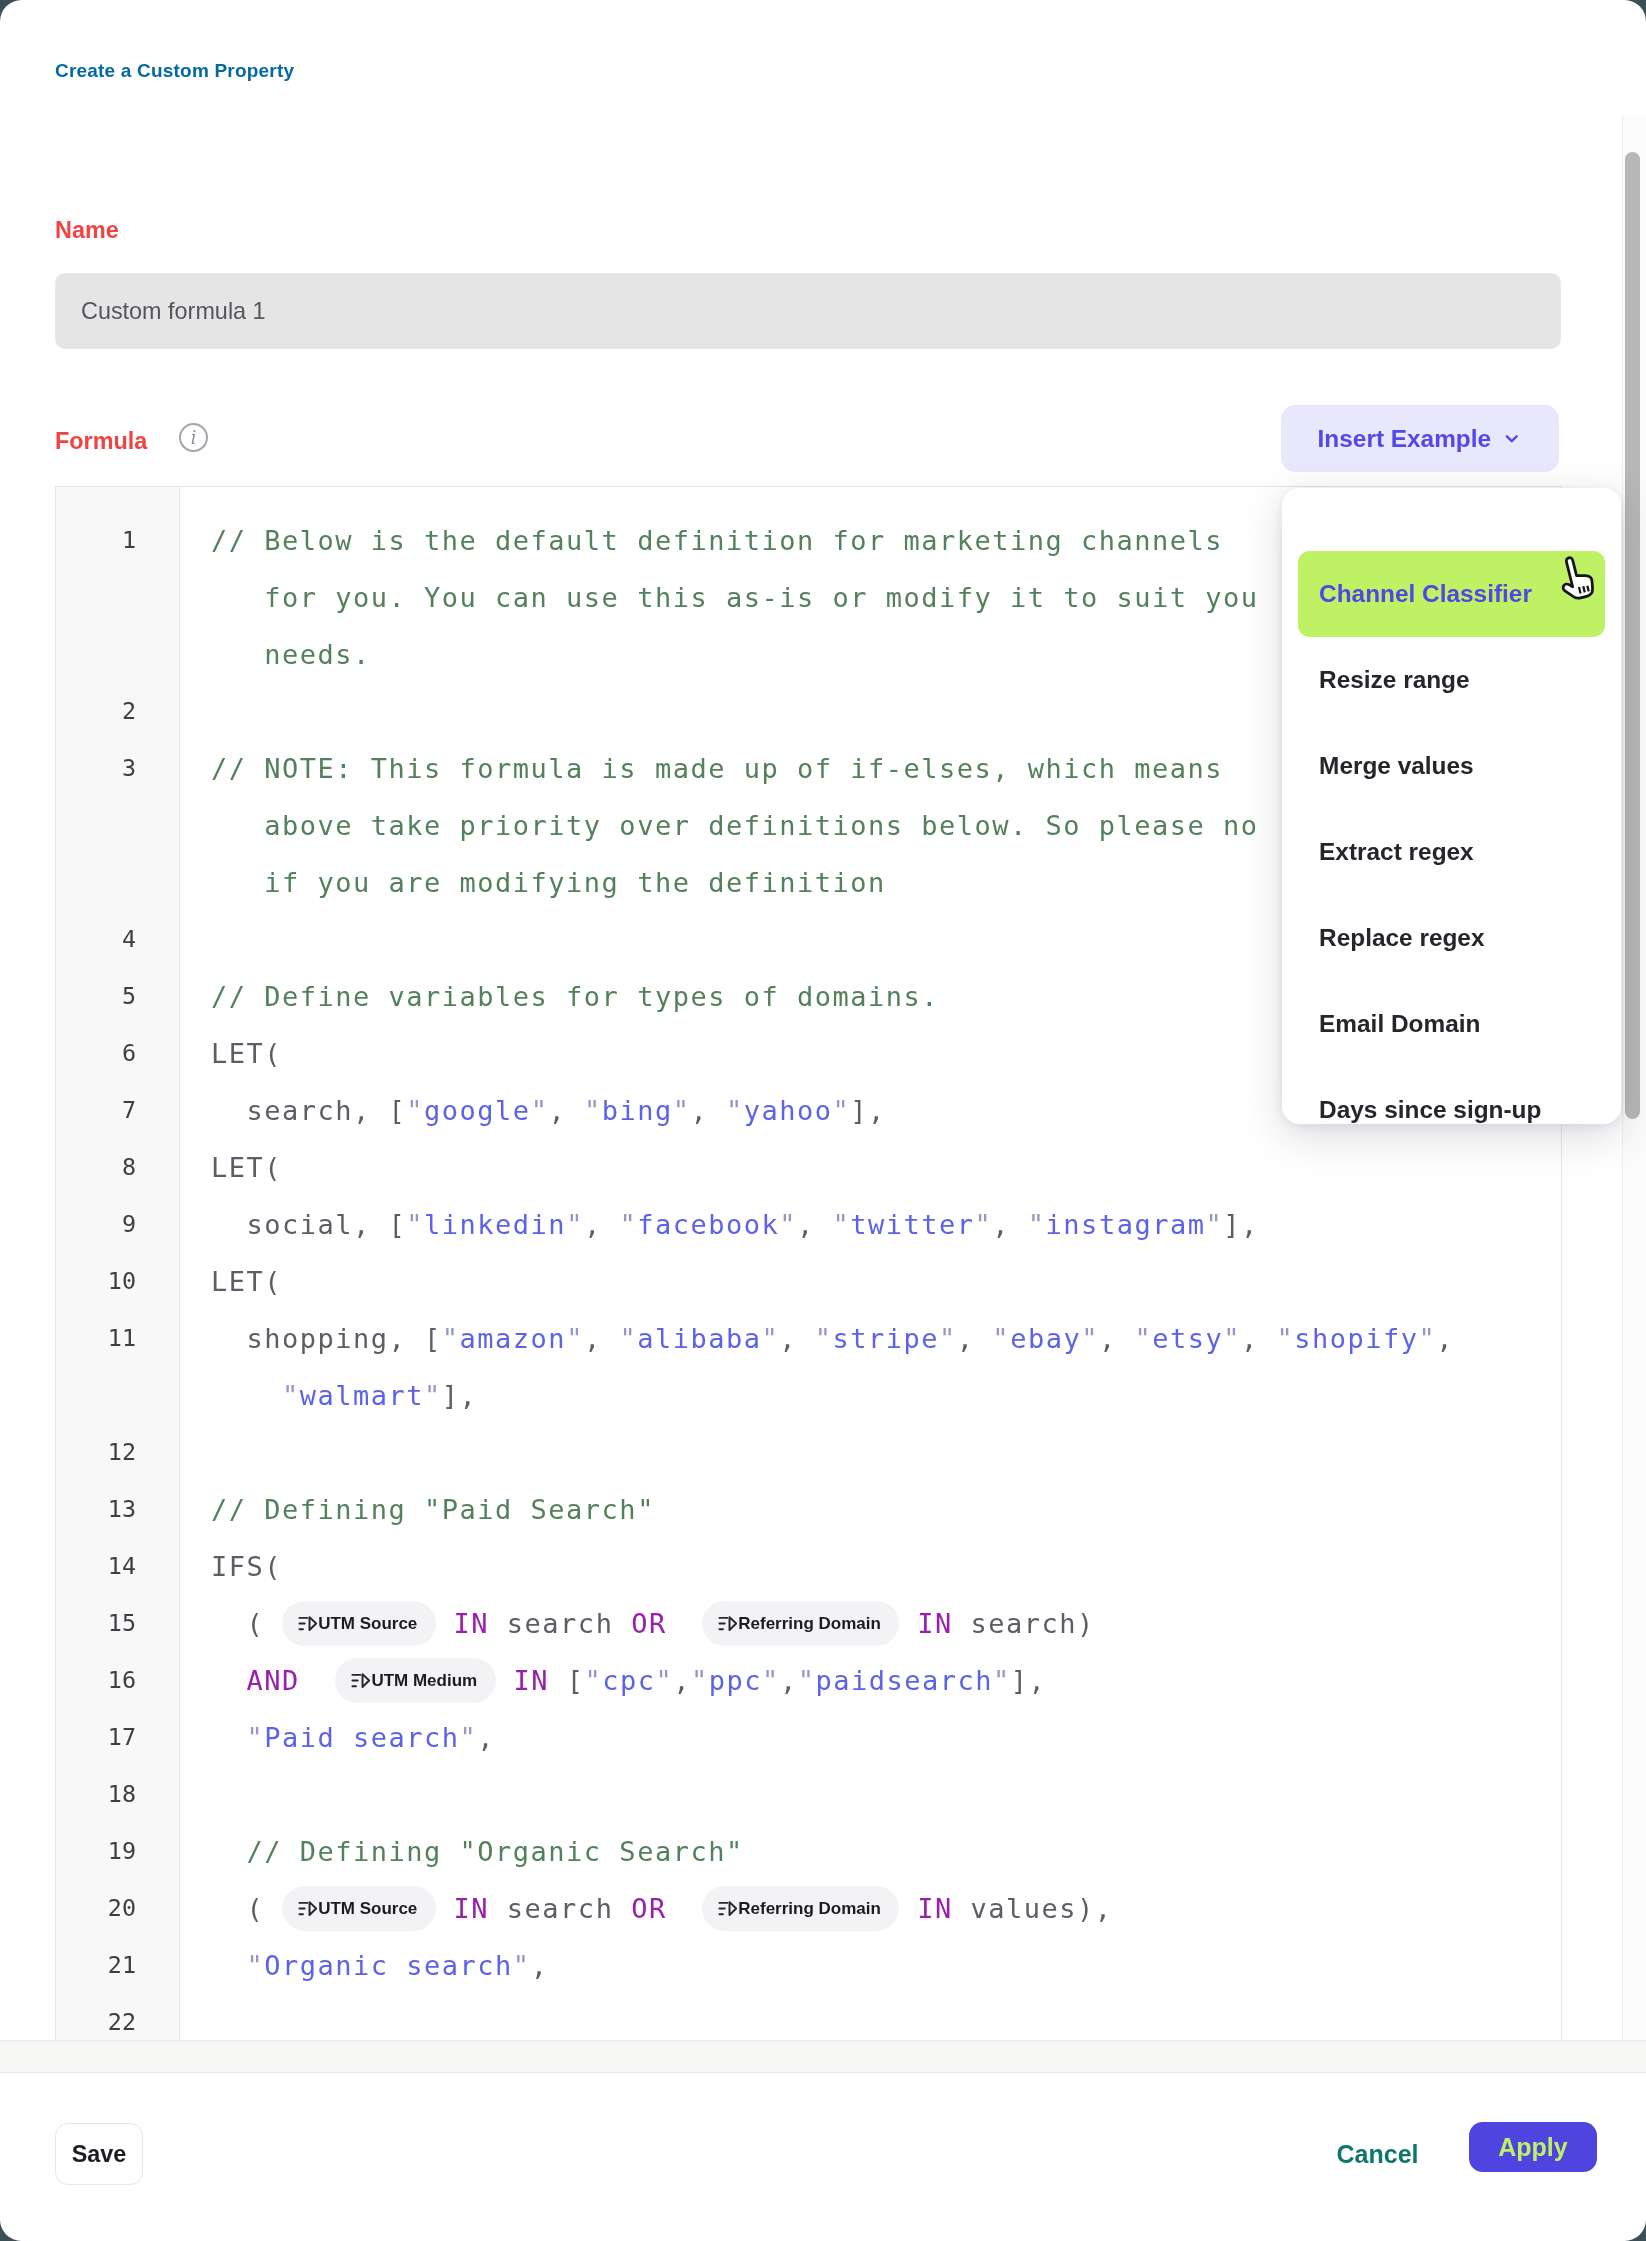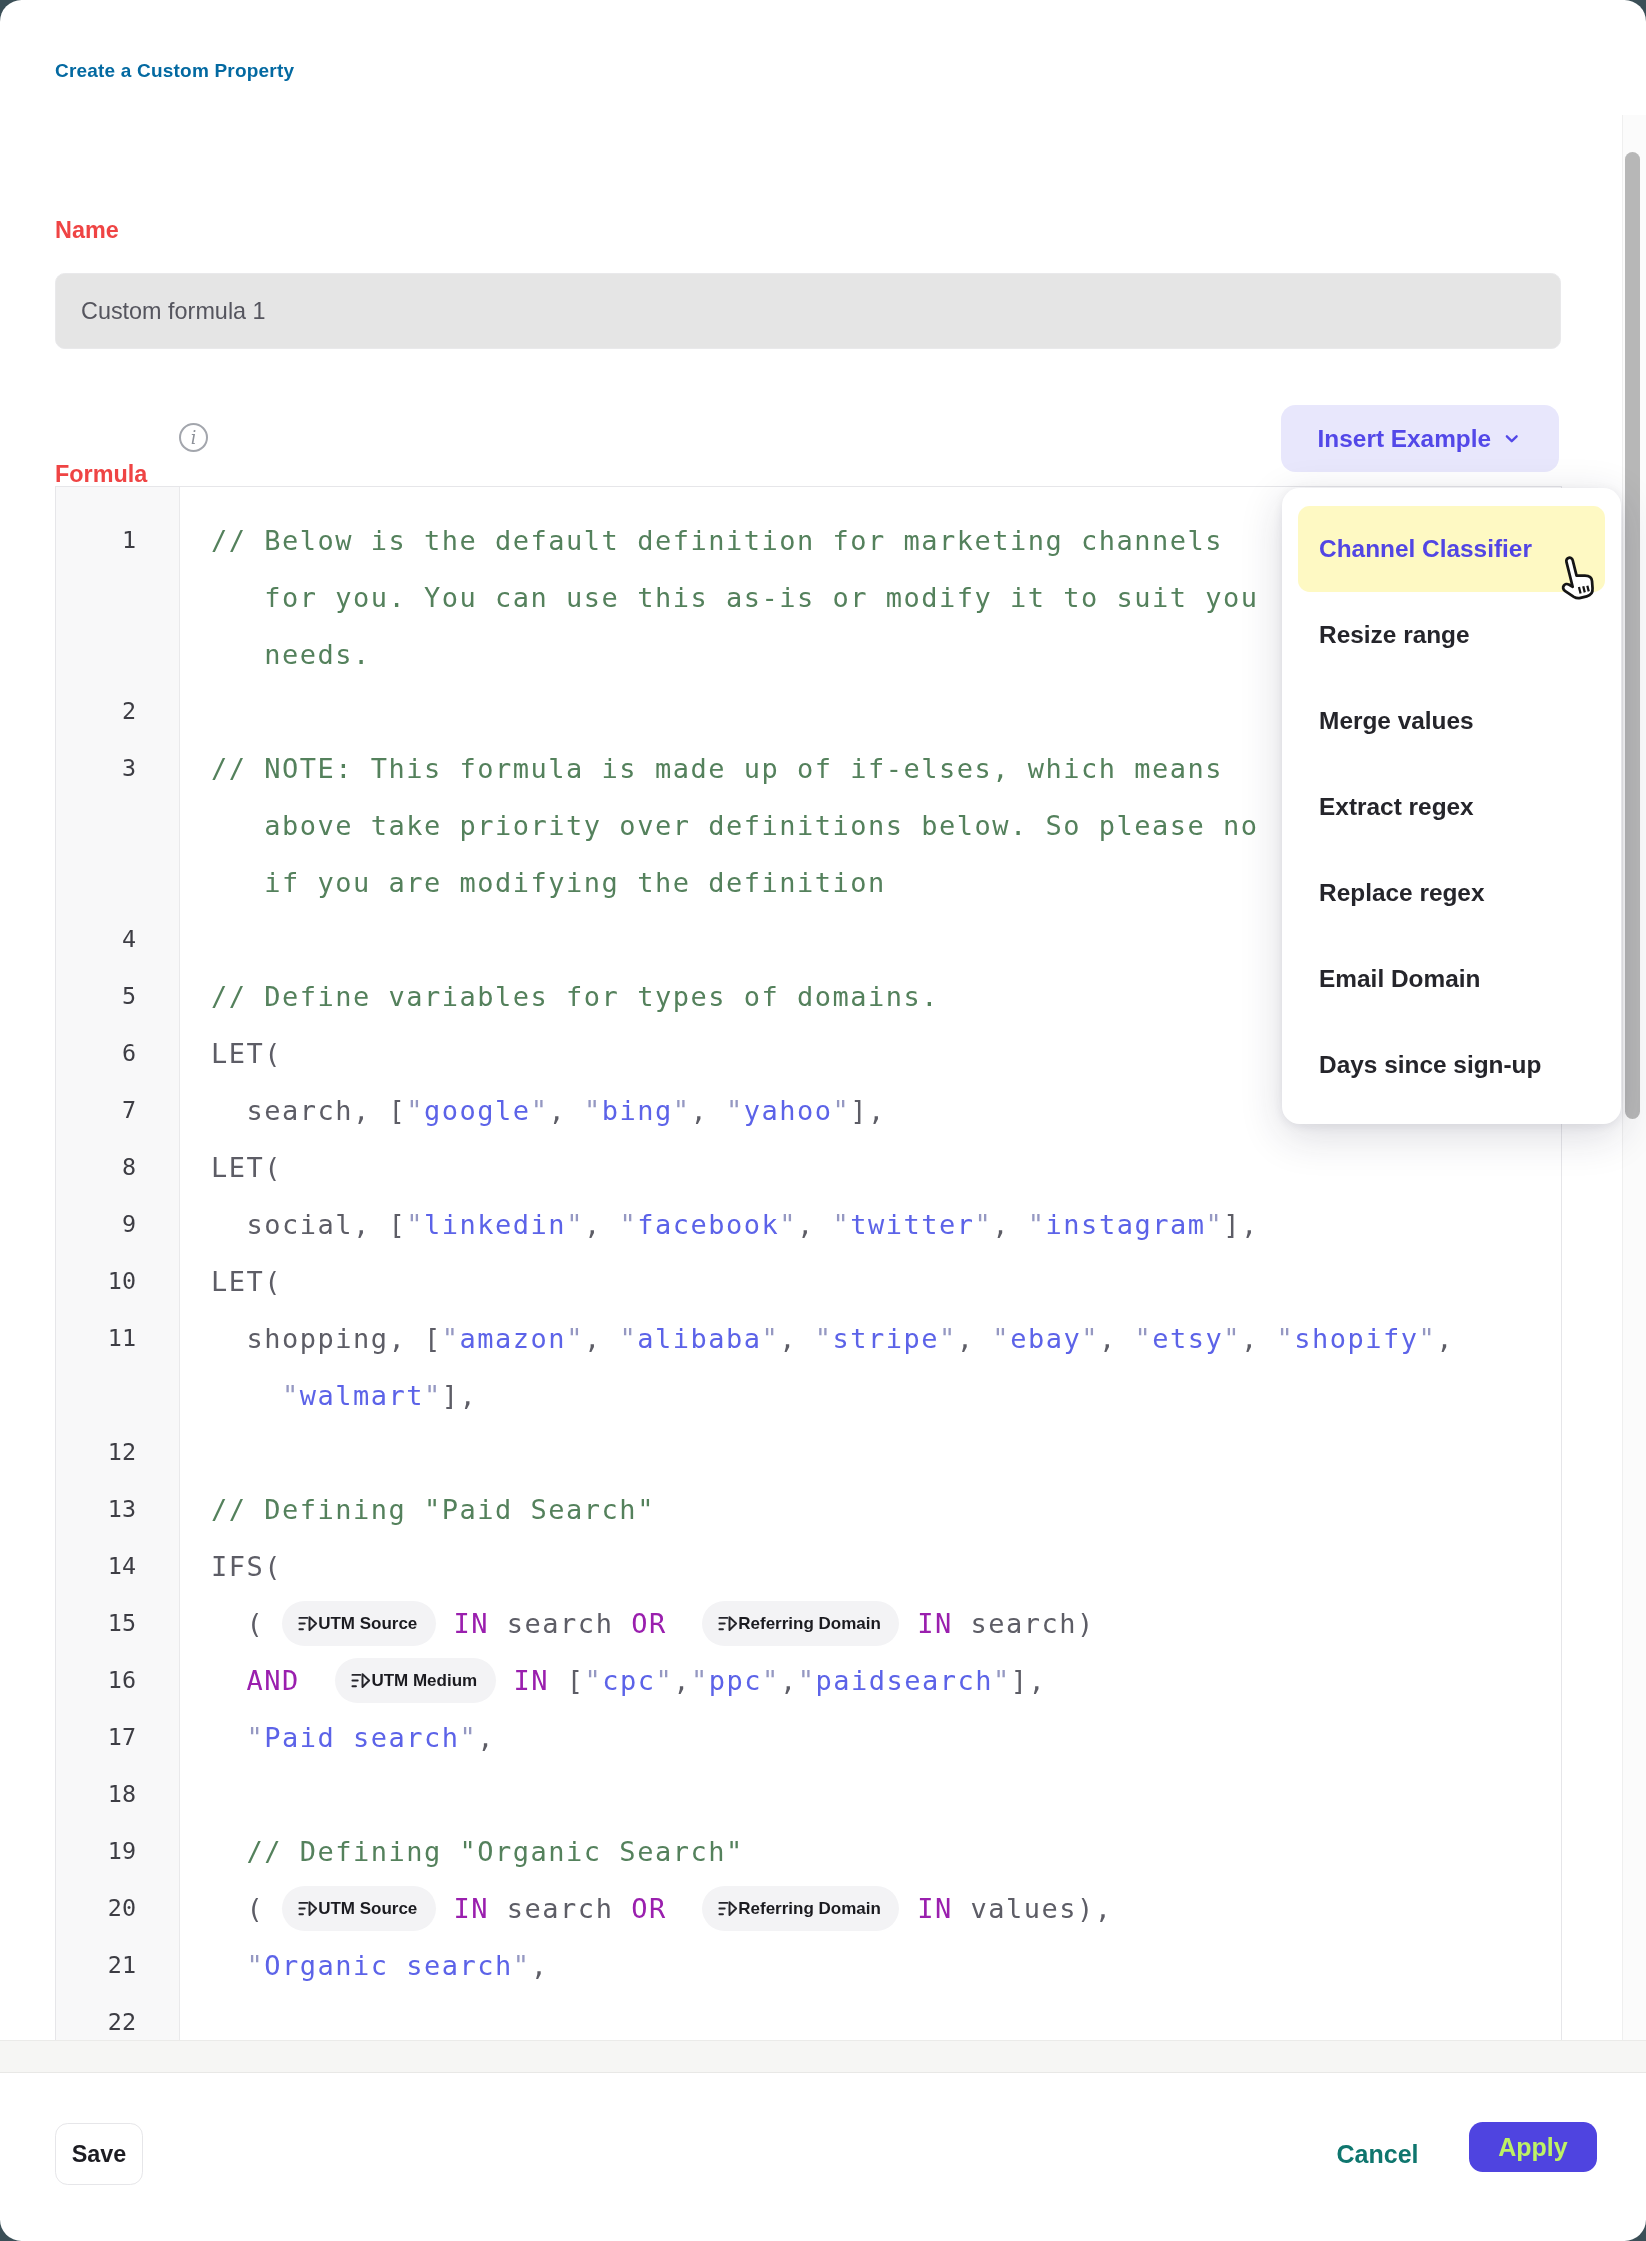--- a/index.html
+++ b/index.html
@@ -8,21 +8,21 @@
   .modal{position:absolute;inset:0;background:#ffffff;border-radius:21.5px;overflow:hidden;}
 
   .title{position:absolute;left:55px;top:60px;font-size:19px;font-weight:700;color:#0369a1;letter-spacing:0.2px;}
 
   .field-label{position:absolute;left:55px;font-size:23.4px;font-weight:700;color:#ef4444;}
   .name-label{top:217px;}
   .name-input{position:absolute;left:55px;top:273px;width:1506px;height:76px;box-sizing:border-box;
               background:#e5e5e5;border:1px solid #e9e9eb;border-radius:9.8px;
               font-size:23.4px;color:#55555e;padding:0 25px;font-family:"Liberation Sans",sans-serif;outline:none;}
 
-  .formula-label{top:461px;}
+  .formula-label{top:428px;}
   .info-icon{position:absolute;left:179px;top:423px;width:29px;height:29px;border:2px solid #a3a6ad;
              border-radius:50%;box-sizing:border-box;display:flex;align-items:center;justify-content:center;
              font-family:"DejaVu Serif",serif;font-style:italic;font-size:17.6px;color:#8d9199;}
 
   .insert-btn{position:absolute;left:1281px;top:405px;width:278px;height:67px;background:#e8e7fc;
               border:none;border-radius:14.6px;display:flex;align-items:center;justify-content:center;gap:9.8px;
               font-family:"Liberation Sans",sans-serif;font-size:24.4px;font-weight:600;color:#5348e8;cursor:pointer;}
 
   .editor{position:absolute;left:55px;top:486px;width:1507px;height:1555px;box-sizing:border-box;
           border:1px solid #e6e6e9;background:#ffffff;overflow:hidden;}
@@ -38,21 +38,21 @@
   .tk-q{color:#9598c2;}
   .chip{display:inline-flex;align-items:center;gap:0;background:#f3f3f5;border-radius:974px;
         height:45px;padding:0 18.5px 0 14.6px;vertical-align:middle;margin-top:-3.9px;
         font-family:"Liberation Sans",sans-serif;font-size:17px;font-weight:700;color:#1b1b20;letter-spacing:0;text-align:center;}
 
   .menu{position:absolute;left:1282px;top:488px;width:339px;height:636px;box-sizing:border-box;background:#ffffff;
         border-radius:17.6px;box-shadow:0 11.7px 43px rgba(30,30,60,.16),0 2px 9.8px rgba(30,30,60,.08);
         padding:17.6px 15.6px;z-index:5;}
   .menu-item{height:86px;display:flex;align-items:center;padding-left:21.5px;border-radius:11.7px;
              font-size:24.4px;font-weight:600;color:#25252b;cursor:pointer;}
-  .menu-item.active{background:#fef9c3;color:#5246e4;}
+  .menu-item.active{background:#bef264;color:#5246e4;margin-top:45px;}
 
   .cursor{position:absolute;left:1553px;top:554px;z-index:6;}
 
   .scroll-track{position:absolute;left:1622px;top:115px;width:24.4px;height:1925px;background:#fbfbfb;
                 border-left:1px solid #efefef;z-index:1;}
   .scroll-thumb{position:absolute;left:1625px;top:152px;width:14.6px;height:967px;background:#b7b7b7;
                 border-radius:7.8px;z-index:3;}
 
   .divider-band{position:absolute;left:0;top:2040px;width:1646px;height:33px;background:#f6f6f4;
                 border-top:1px solid #ebebe9;border-bottom:1px solid #e8e8e6;box-sizing:border-box;z-index:2;}

